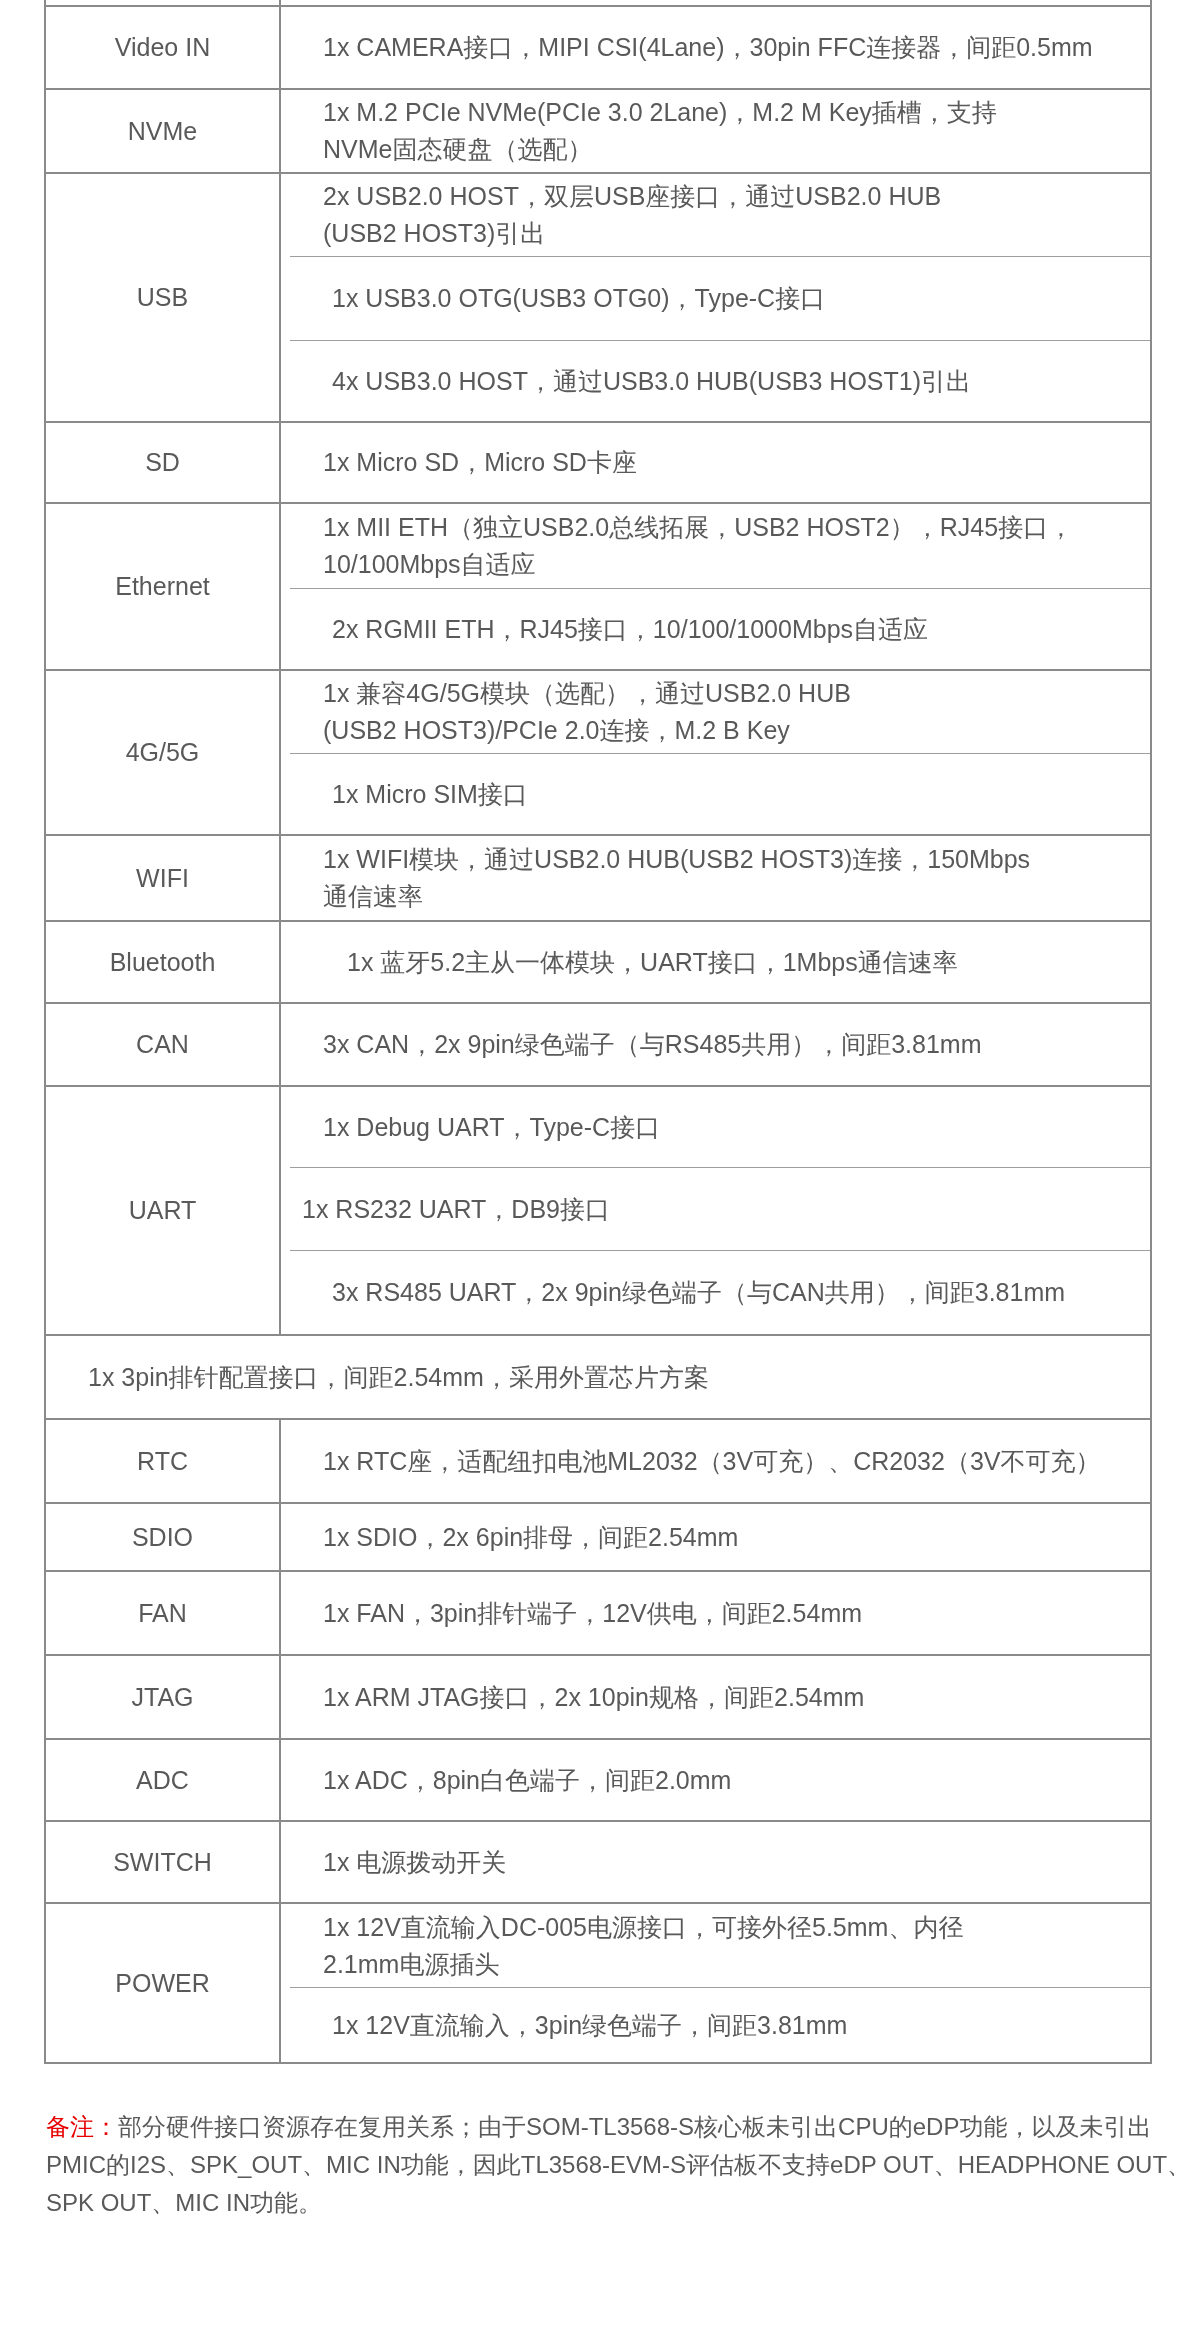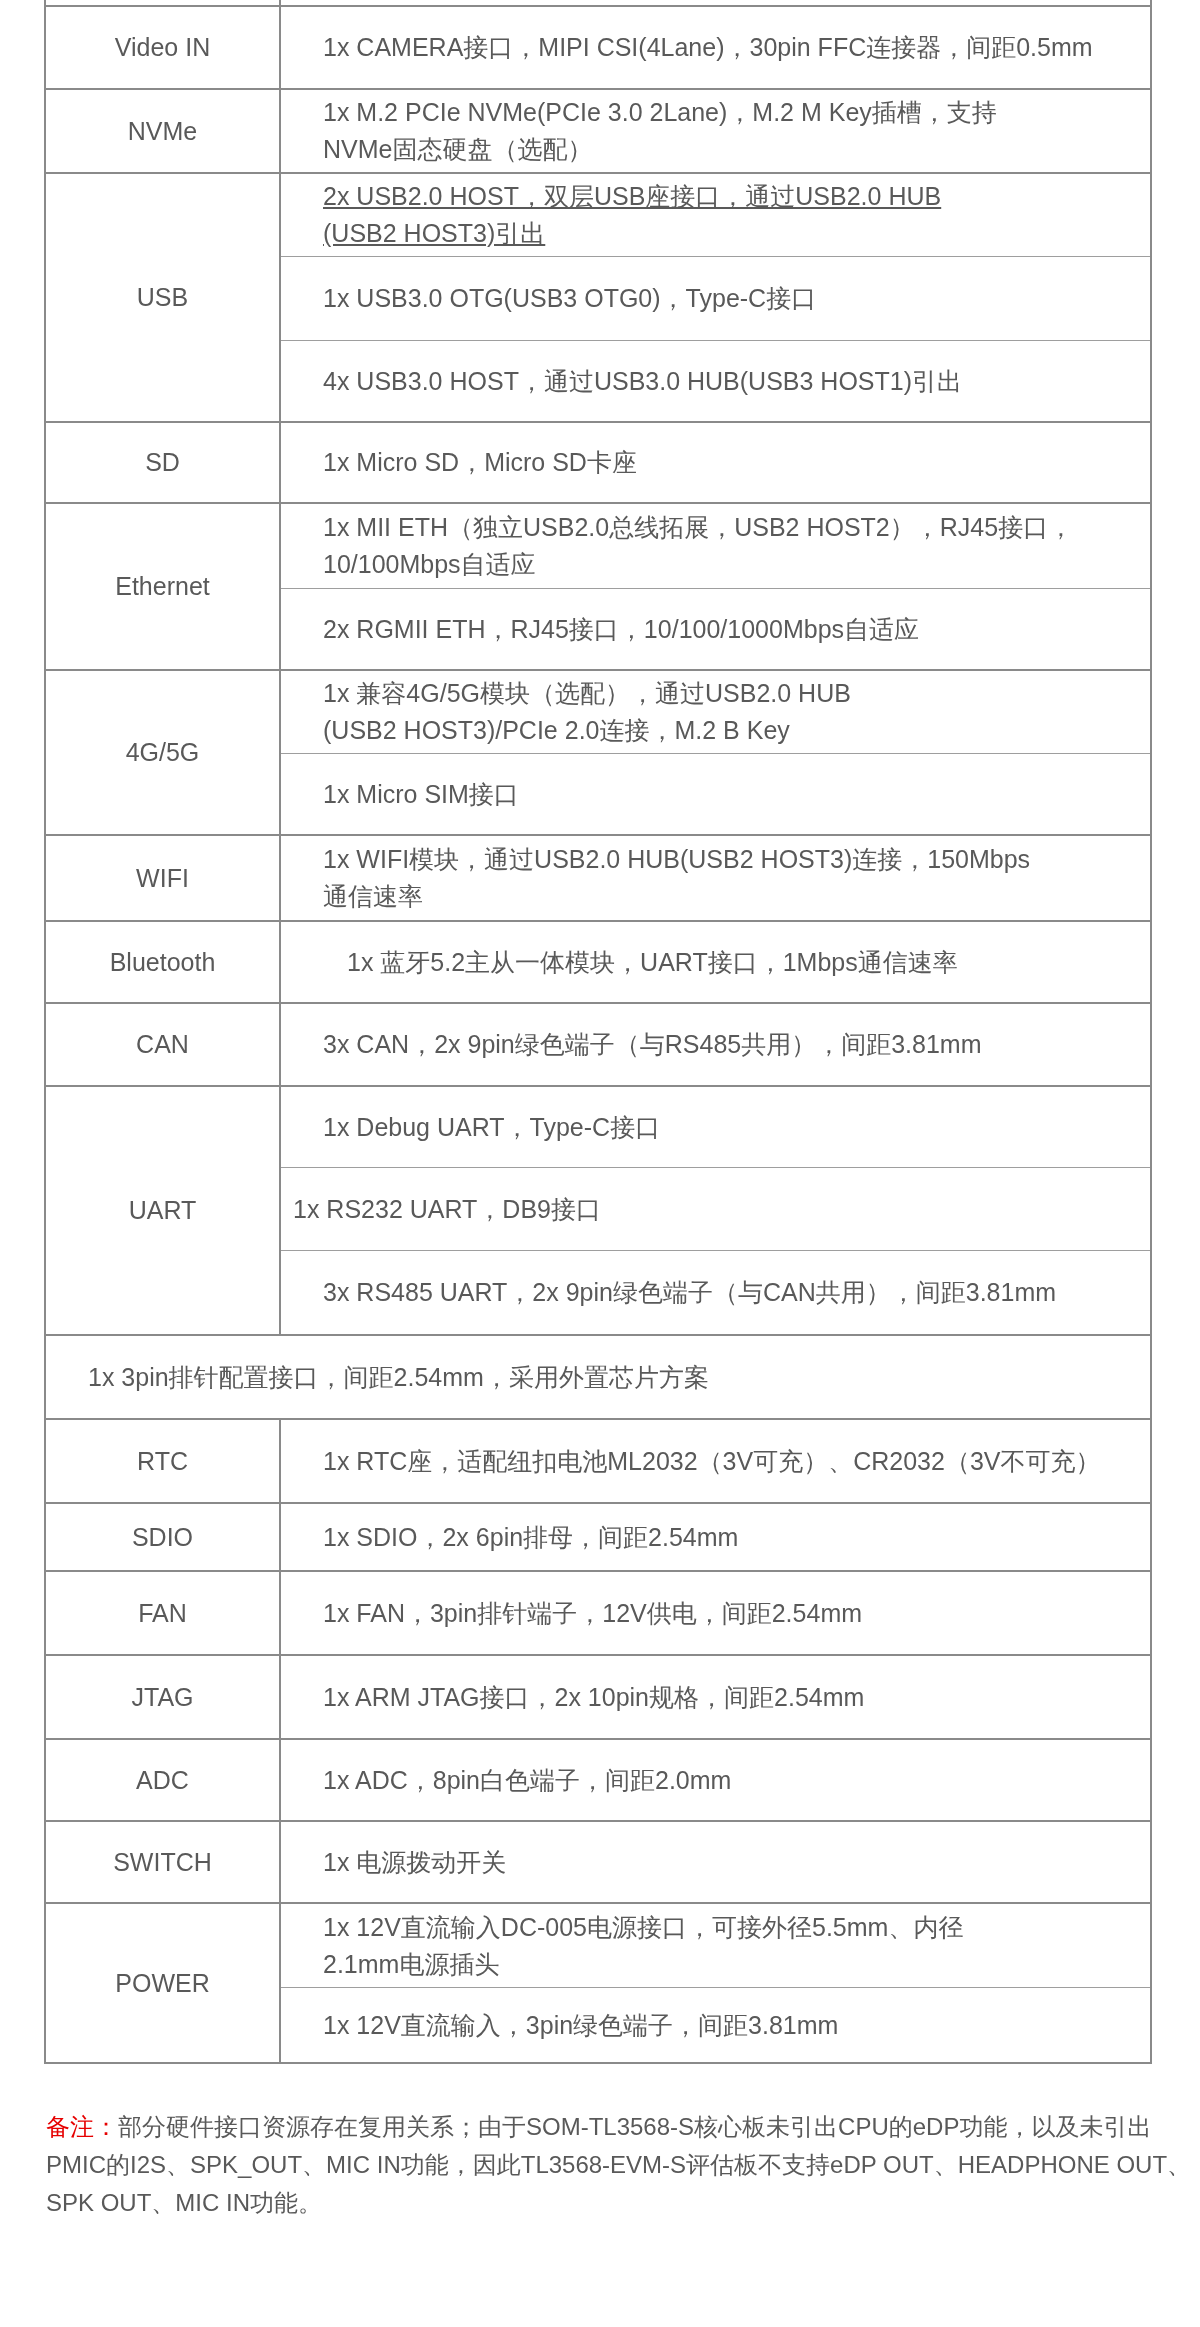--- a/index.html
+++ b/index.html
@@ -68,20 +68,21 @@
   .subrow{
     display:flex;
     flex-direction:column;
     justify-content:center;
     padding-left:42px;
     font-size:25px;
     color:var(--c-text);
   }
   .subrow + .subrow{
     border-top:1px solid var(--c-sub);
+    margin-left:9px;
   }
   .cell-line{
     line-height:37px;
     white-space:nowrap;
   }
   
   #note{
     position:absolute;
     left:46px;
     top:2108px;
@@ -116,21 +117,21 @@
           <div class="gcontent">
             <div class="subrow" style="height: 82px;">
               <div class="cell-line">1x M.2 PCIe NVMe(PCIe 3.0 2Lane)，M.2 M Key插槽，支持</div>
               <div class="cell-line">NVMe固态硬盘（选配）</div>
             </div>
           </div>
         </div>
         <div class="group">
           <div class="glabel">USB</div>
           <div class="gcontent">
-            <div class="subrow" style="height: 82px; text-decoration: underline;">
+            <div class="subrow" style="height: 82px;">
               <div class="cell-line">2x USB2.0 HOST，双层USB座接口，通过USB2.0 HUB</div>
               <div class="cell-line">(USB2 HOST3)引出</div>
             </div>
             <div class="subrow" style="height: 84px;">
               <div class="cell-line">1x USB3.0 OTG(USB3 OTG0)，Type-C接口</div>
             </div>
             <div class="subrow" style="height: 81px;">
               <div class="cell-line">4x USB3.0 HOST，通过USB3.0 HUB(USB3 HOST1)引出</div>
             </div>
           </div>

